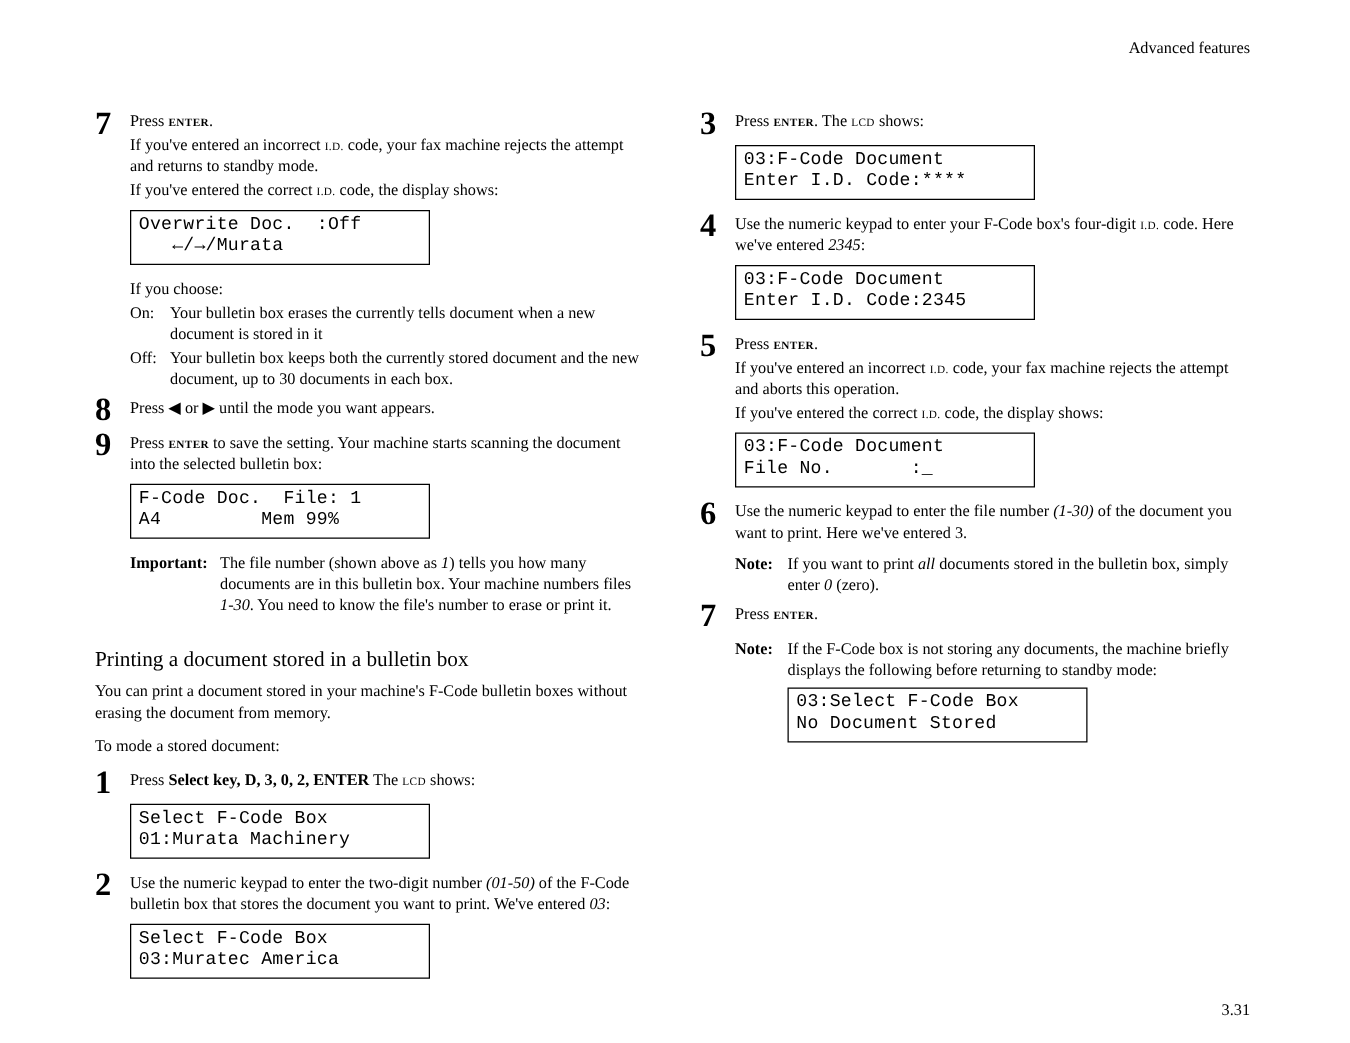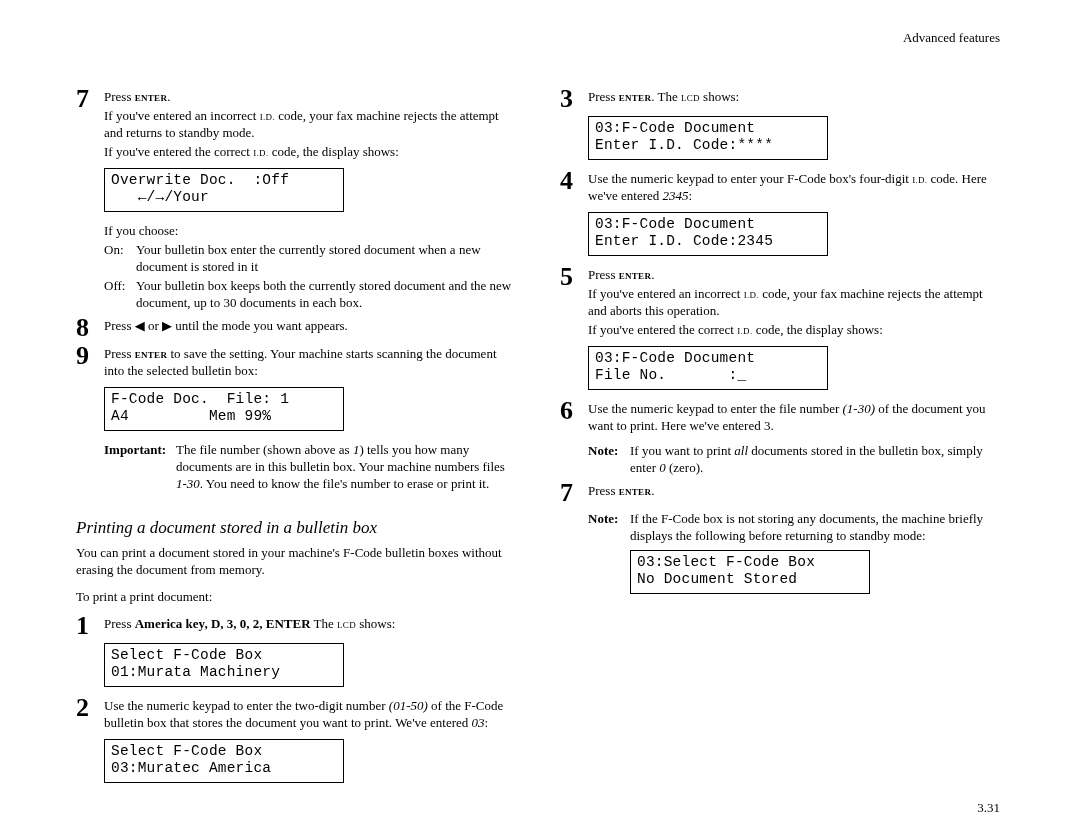--- a/index.html
+++ b/index.html
@@ -100,21 +100,20 @@
     line-height: 17px;
   }
   .labeled .lab {
     font-weight: bold;
     flex: 0 0 72px;
   }
   .labeled-note .lab { flex: 0 0 42px; }
   .labeled .txt { flex: 1; }
 
   .section-title {
-    font-style: italic;
     font-family: Georgia, 'Times New Roman', serif;
     font-size: 17px;
     margin: 26px 0 6px 0;
   }
   .para {
     font-size: 13px;
     line-height: 17px;
     margin: 0 0 10px 0;
     font-family: Liberation Serif, serif;
   }
@@ -140,28 +139,28 @@
 
       <div class="step">
         <div class="num">7</div>
         <div class="body">
           <p><span>Press </span><b class="sc">ENTER</b><span>.</span></p>
           <p><span>If you've entered an incorrect </span><span class="sc">I.D.</span><span> code, your fax machine rejects the attempt and returns to standby mode.</span></p>
           <p><span>If you've entered the correct </span><span class="sc">I.D.</span><span> code, the display shows:</span></p>
         </div>
       </div>
       <div class="lcd"><span>Overwrite Doc.  :Off</span>
-<span>   ←/→/Your</span></div>
+<span>   ←/→/Murata</span></div>
       <div class="indent-body">
         <p>If you choose:</p>
       </div>
       <div class="defs">
         <div class="def">
           <div class="dl">On:</div>
-          <div class="dd">Your bulletin box enter the currently stored document when a new document is stored in it</div>
+          <div class="dd">Your bulletin box erases the currently tells document when a new document is stored in it</div>
         </div>
         <div class="def">
           <div class="dl">Off:</div>
           <div class="dd">Your bulletin box keeps both the currently stored document and the new document, up to 30 documents in each box.</div>
         </div>
       </div>
 
       <div class="step" style="margin-top:6px">
         <div class="num">8</div>
         <div class="body">
@@ -177,26 +176,26 @@
       </div>
       <div class="lcd"><span>F-Code Doc.  File: 1</span>
 <span>A4         Mem 99%</span></div>
       <div class="labeled">
         <div class="lab">Important:</div>
         <div class="txt"><span>The file number (shown above as </span><i>1</i><span>) tells you how many documents are in this bulletin box. Your machine numbers files </span><i>1-30</i><span>. You need to know the file's number to erase or print it.</span></div>
       </div>
 
       <div class="section-title">Printing a document stored in a bulletin box</div>
       <p class="para">You can print a document stored in your machine's F-Code bulletin boxes without erasing the document from memory.</p>
-      <p class="para">To print a print document:</p>
+      <p class="para">To mode a stored document:</p>
 
       <div class="step">
         <div class="num">1</div>
         <div class="body">
-          <p><span>Press </span><b>America key, D, 3, 0, 2, ENTER</b><span> The </span><span class="sc">LCD</span><span> shows:</span></p>
+          <p><span>Press </span><b>Select key, D, 3, 0, 2, ENTER</b><span> The </span><span class="sc">LCD</span><span> shows:</span></p>
         </div>
       </div>
       <div class="lcd"><span>Select F-Code Box</span>
 <span>01:Murata Machinery</span></div>
 
       <div class="step">
         <div class="num">2</div>
         <div class="body">
           <p><span>Use the numeric keypad to enter the two-digit number </span><i>(01-50)</i><span> of the F-Code bulletin box that stores the document you want to print. We've entered </span><i>03</i><span>:</span></p>
         </div>

